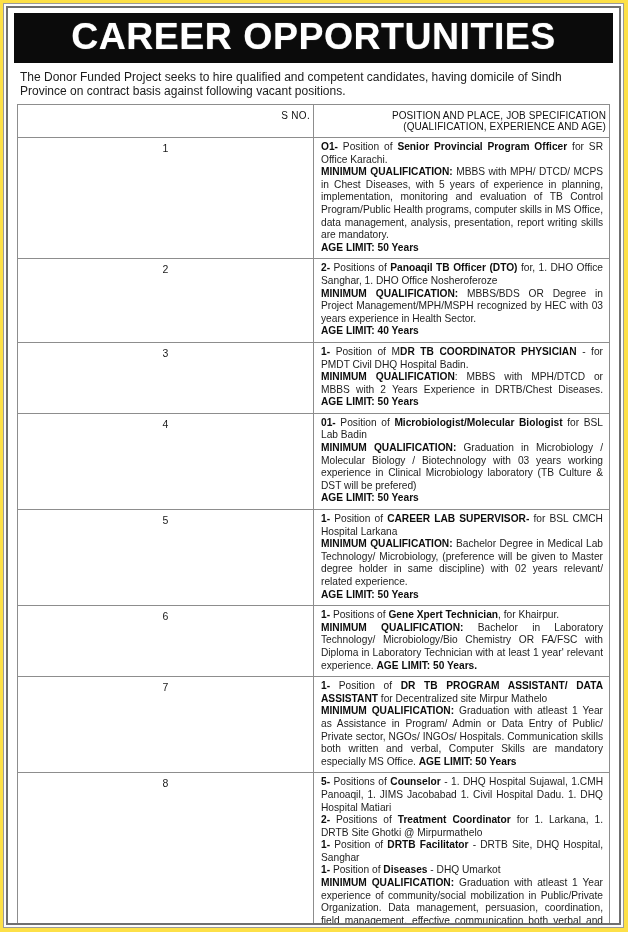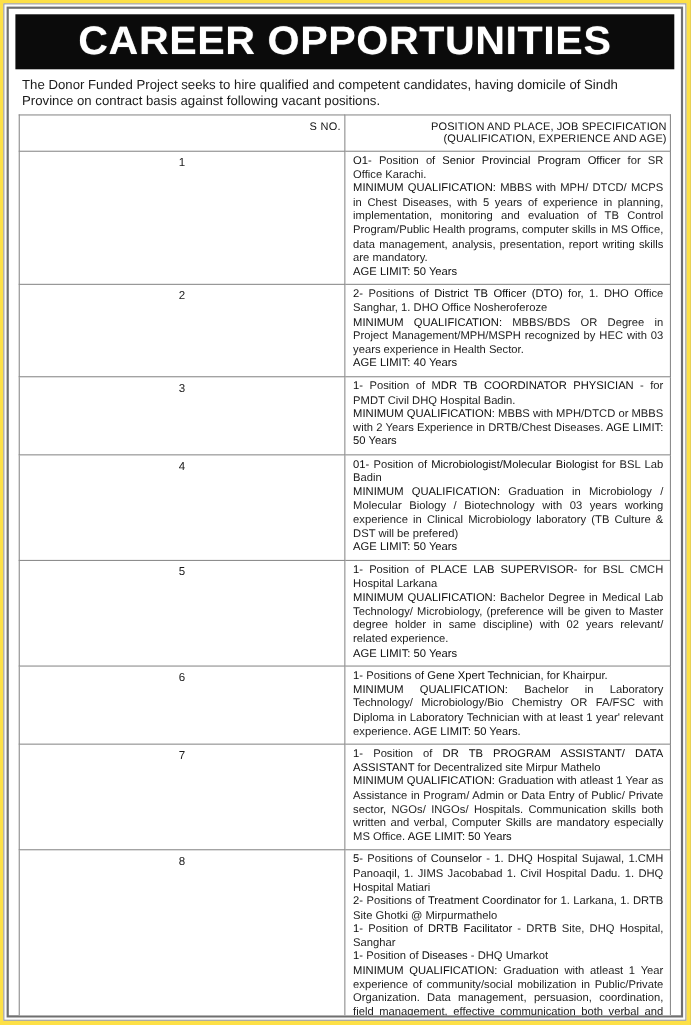--- a/index.html
+++ b/index.html
@@ -109,21 +109,21 @@
     padding: 4px 2px;
   }
   td.body-cell {
     padding: 3px 6px 4px 7px;
     font-size: 10.2px;
     line-height: 12.6px;
     color: #1d1d1d;
     text-align: justify;
   }
 
-  .b { font-weight: normal; color: #0d0d0d; }
+  .b { font-weight: bold; color: #0d0d0d; }
 </style>
 </head>
 <body>
 
 <div class="page">
   <div class="frame-outer">
     <div class="frame-inner">
 
       <div class="masthead">
         <div class="masthead-title">CAREER OPPORTUNITIES</div>
@@ -144,21 +144,21 @@
                 <td class="sno-cell">1</td>
                 <td class="body-cell">
                   <div><span class="b">O1-</span> Position of <span class="b">Senior Provincial Program Officer</span> for SR Office Karachi.</div>
                   <div><span class="b">MINIMUM QUALIFICATION:</span> MBBS with MPH/ DTCD/ MCPS in Chest Diseases, with 5 years of experience in planning, implementation, monitoring and evaluation of TB Control Program/Public Health programs, computer skills in MS Office, data management, analysis, presentation, report writing skills are mandatory.</div>
                   <div><span class="b">AGE LIMIT: 50 Years</span></div>
                 </td>
               </tr>
               <tr>
                 <td class="sno-cell">2</td>
                 <td class="body-cell">
-                  <div><span class="b">2-</span> Positions of <span class="b">District TB Officer (DTO)</span> for, 1. DHO Office Sanghar, 1. DHO Office Nosheroferoze</div>
+                  <div><span class="b">2-</span> Positions of <span class="b">Panoaqil TB Officer (DTO)</span> for, 1. DHO Office Sanghar, 1. DHO Office Nosheroferoze</div>
                   <div><span class="b">MINIMUM QUALIFICATION:</span> MBBS/BDS OR Degree in Project Management/MPH/MSPH recognized by HEC with 03 years experience in Health Sector.</div>
                   <div><span class="b">AGE LIMIT: 40 Years</span></div>
                 </td>
               </tr>
               <tr>
                 <td class="sno-cell">3</td>
                 <td class="body-cell">
                   <div><span class="b">1-</span> Position of M<span class="b">DR TB COORDINATOR PHYSICIAN</span> -  for PMDT Civil DHQ Hospital Badin.</div>
                   <div><span class="b">MINIMUM QUALIFICATION</span>: MBBS with MPH/DTCD or MBBS with 2 Years Experience in DRTB/Chest Diseases. <span class="b">AGE LIMIT: 50 Years</span></div>
                 </td>
@@ -167,21 +167,21 @@
                 <td class="sno-cell">4</td>
                 <td class="body-cell">
                   <div><span class="b">01-</span> Position of <span class="b">Microbiologist/Molecular Biologist</span> for BSL Lab Badin</div>
                   <div><span class="b">MINIMUM QUALIFICATION:</span> Graduation in Microbiology / Molecular Biology / Biotechnology with 03 years working experience in Clinical Microbiology laboratory (TB Culture &amp; DST will be prefered)</div>
                   <div><span class="b">AGE LIMIT: 50 Years</span></div>
                 </td>
               </tr>
               <tr>
                 <td class="sno-cell">5</td>
                 <td class="body-cell">
-                  <div><span class="b">1-</span> Position of <span class="b">PLACE LAB SUPERVISOR-</span> for BSL CMCH Hospital Larkana</div>
+                  <div><span class="b">1-</span> Position of <span class="b">CAREER LAB SUPERVISOR-</span> for BSL CMCH Hospital Larkana</div>
                   <div><span class="b">MINIMUM QUALIFICATION:</span> Bachelor Degree in Medical Lab Technology/ Microbiology, (preference will be given to Master degree holder in same discipline) with 02 years relevant/ related experience.</div>
                   <div><span class="b">AGE LIMIT: 50 Years</span></div>
                 </td>
               </tr>
               <tr>
                 <td class="sno-cell">6</td>
                 <td class="body-cell">
                   <div><span class="b">1-</span> Positions of <span class="b">Gene Xpert Technician</span>, for Khairpur.</div>
                   <div><span class="b">MINIMUM QUALIFICATION:</span> Bachelor in Laboratory Technology/ Microbiology/Bio Chemistry OR FA/FSC with Diploma in Laboratory Technician with at least 1 year' relevant experience. <span class="b">AGE LIMIT: 50 Years.</span></div>
                 </td>

